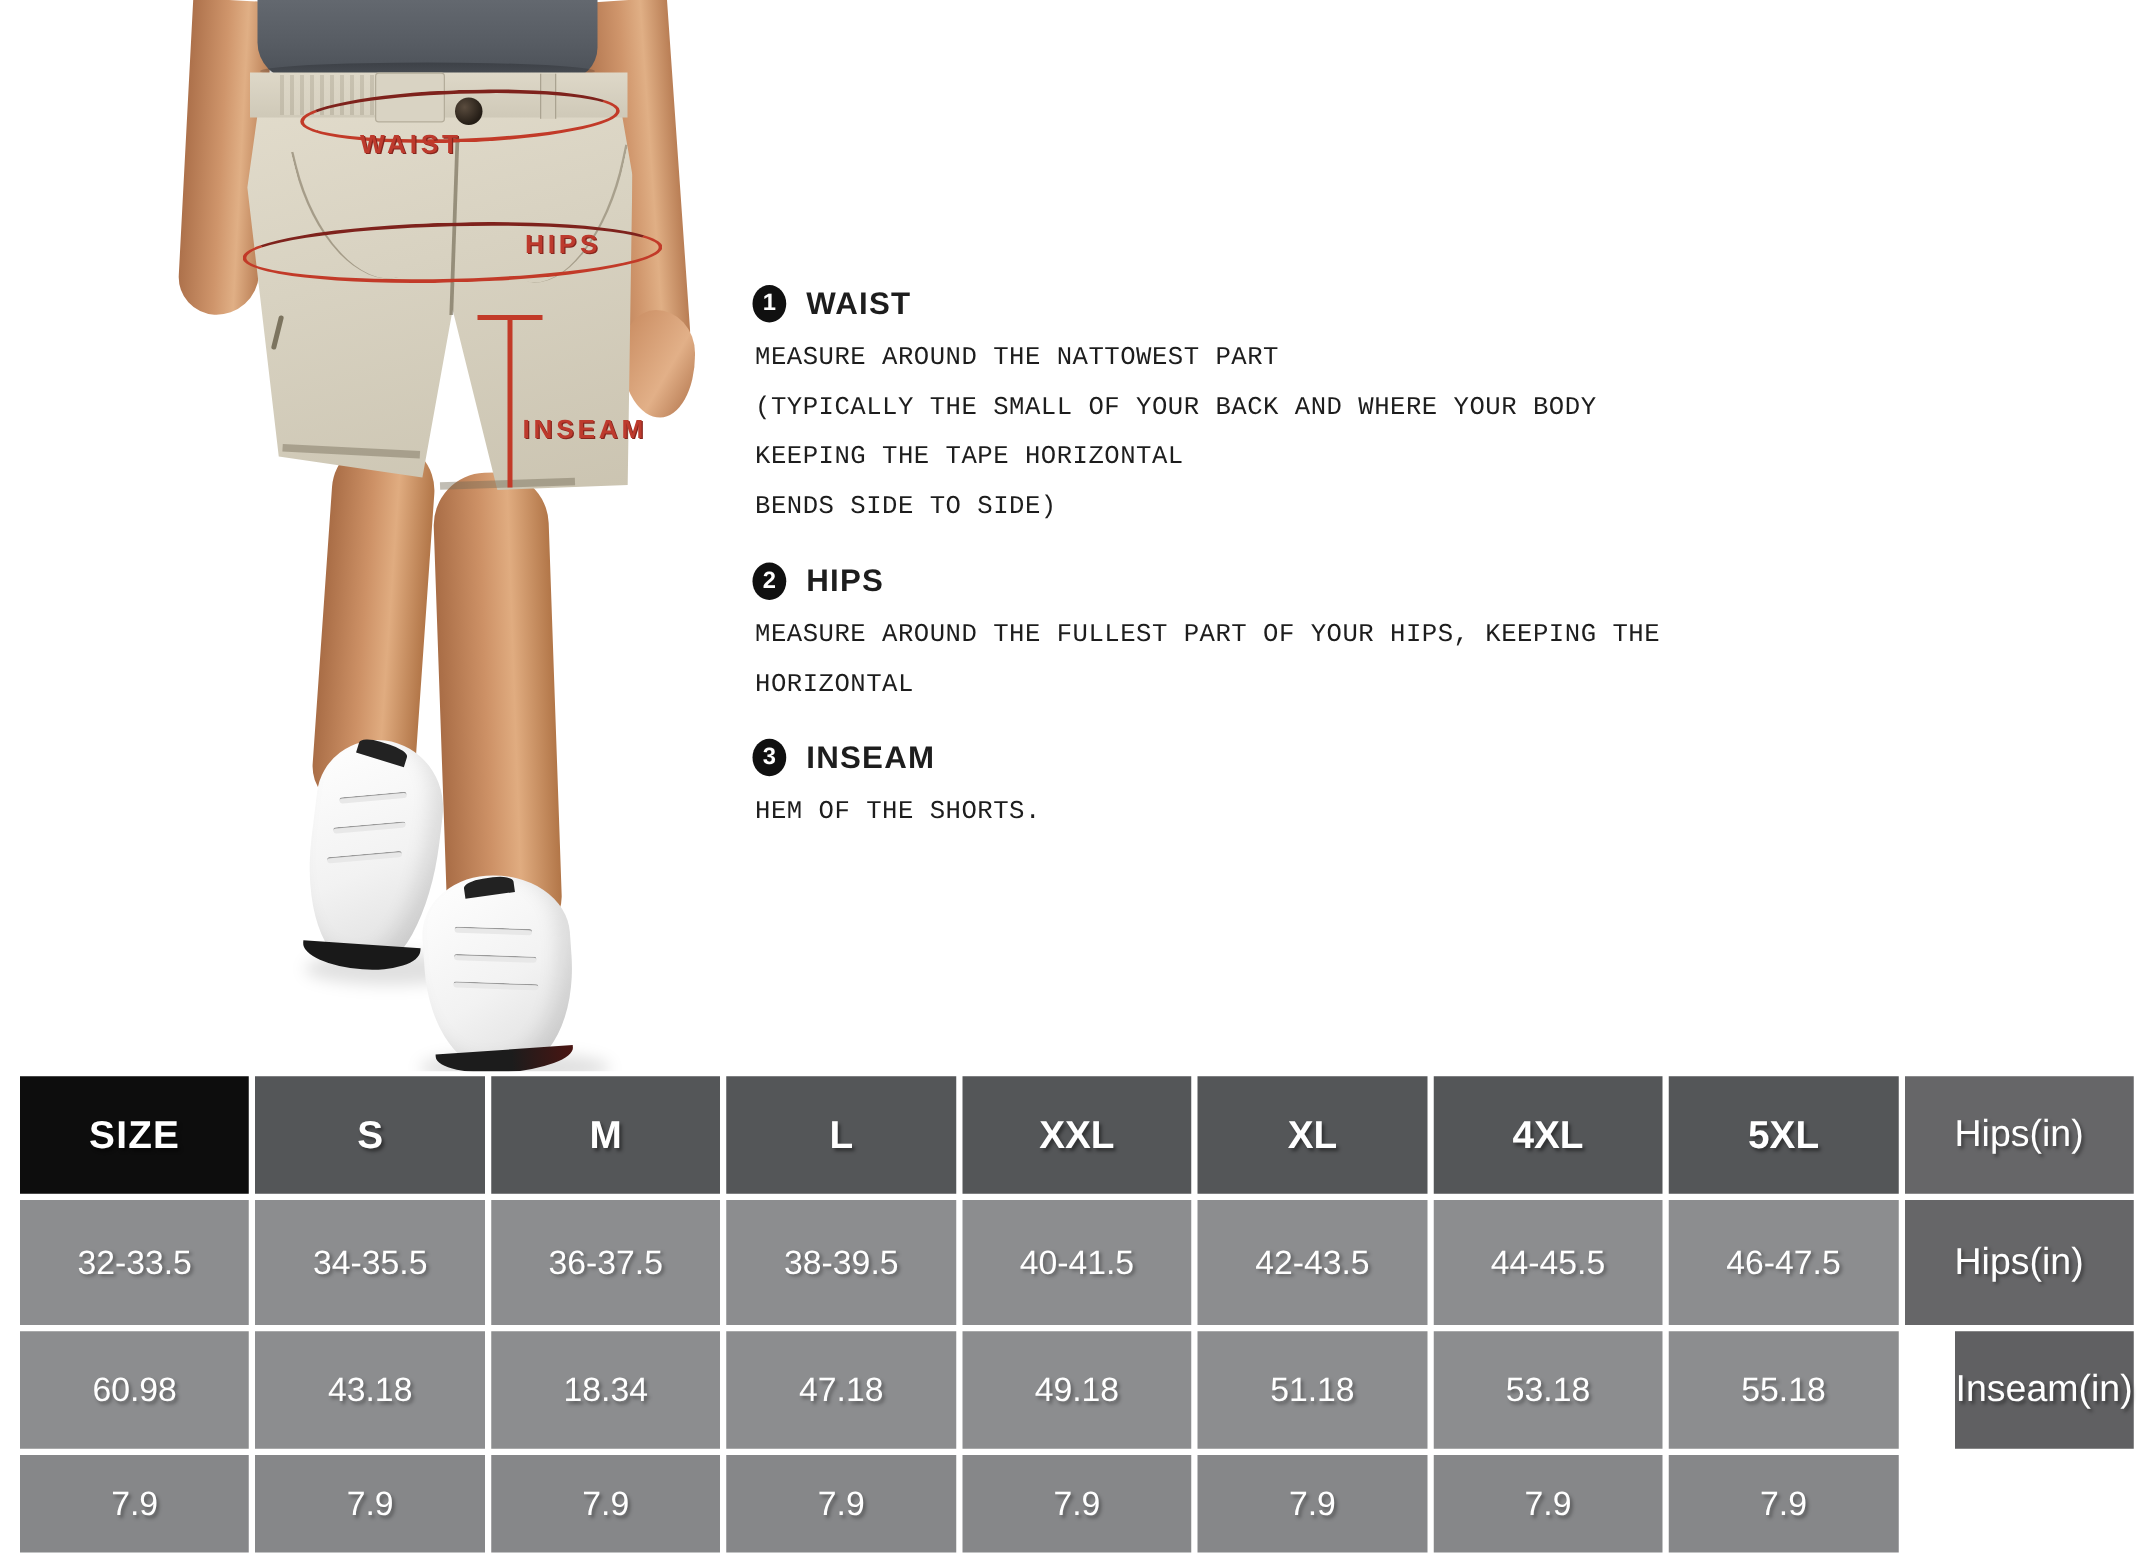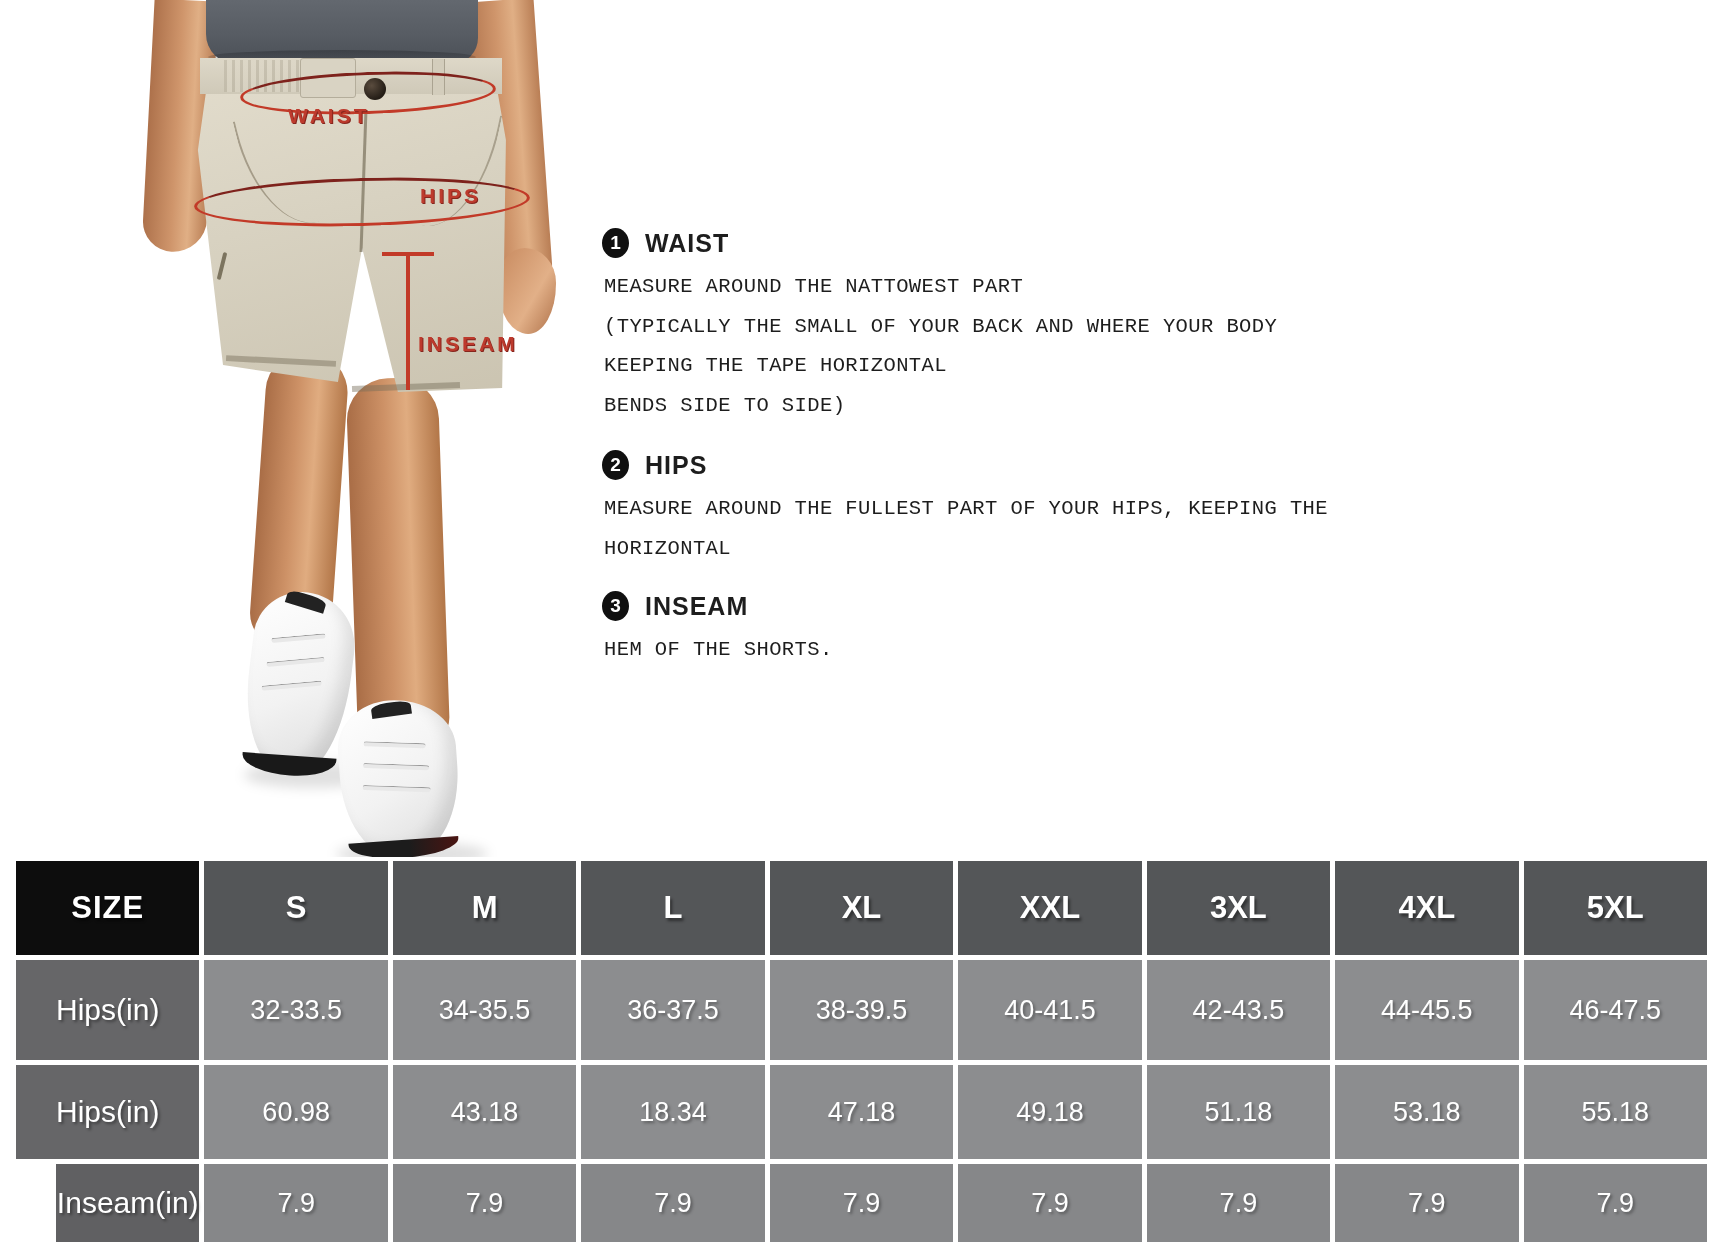--- a/index.html
+++ b/index.html
@@ -165,23 +165,22 @@
       <span class="inst-title">INSEAM</span>
     </div>
     <p>HEM OF THE SHORTS.</p>
   </div>
 
   <div class="size-table">
     <div class="th th-size">SIZE</div>
     <div class="th">S</div>
     <div class="th">M</div>
     <div class="th">L</div>
+    <div class="th">XXL</div>
     <div class="th">XL</div>
-    <div class="th">XXL</div>
-    <div class="th">3XL</div>
     <div class="th">4XL</div>
     <div class="th">5XL</div>
 
     <div class="rlabel">Hips(in)</div>
     <div class="cell">32-33.5</div>
     <div class="cell">34-35.5</div>
     <div class="cell">36-37.5</div>
     <div class="cell">38-39.5</div>
     <div class="cell">40-41.5</div>
     <div class="cell">42-43.5</div>

